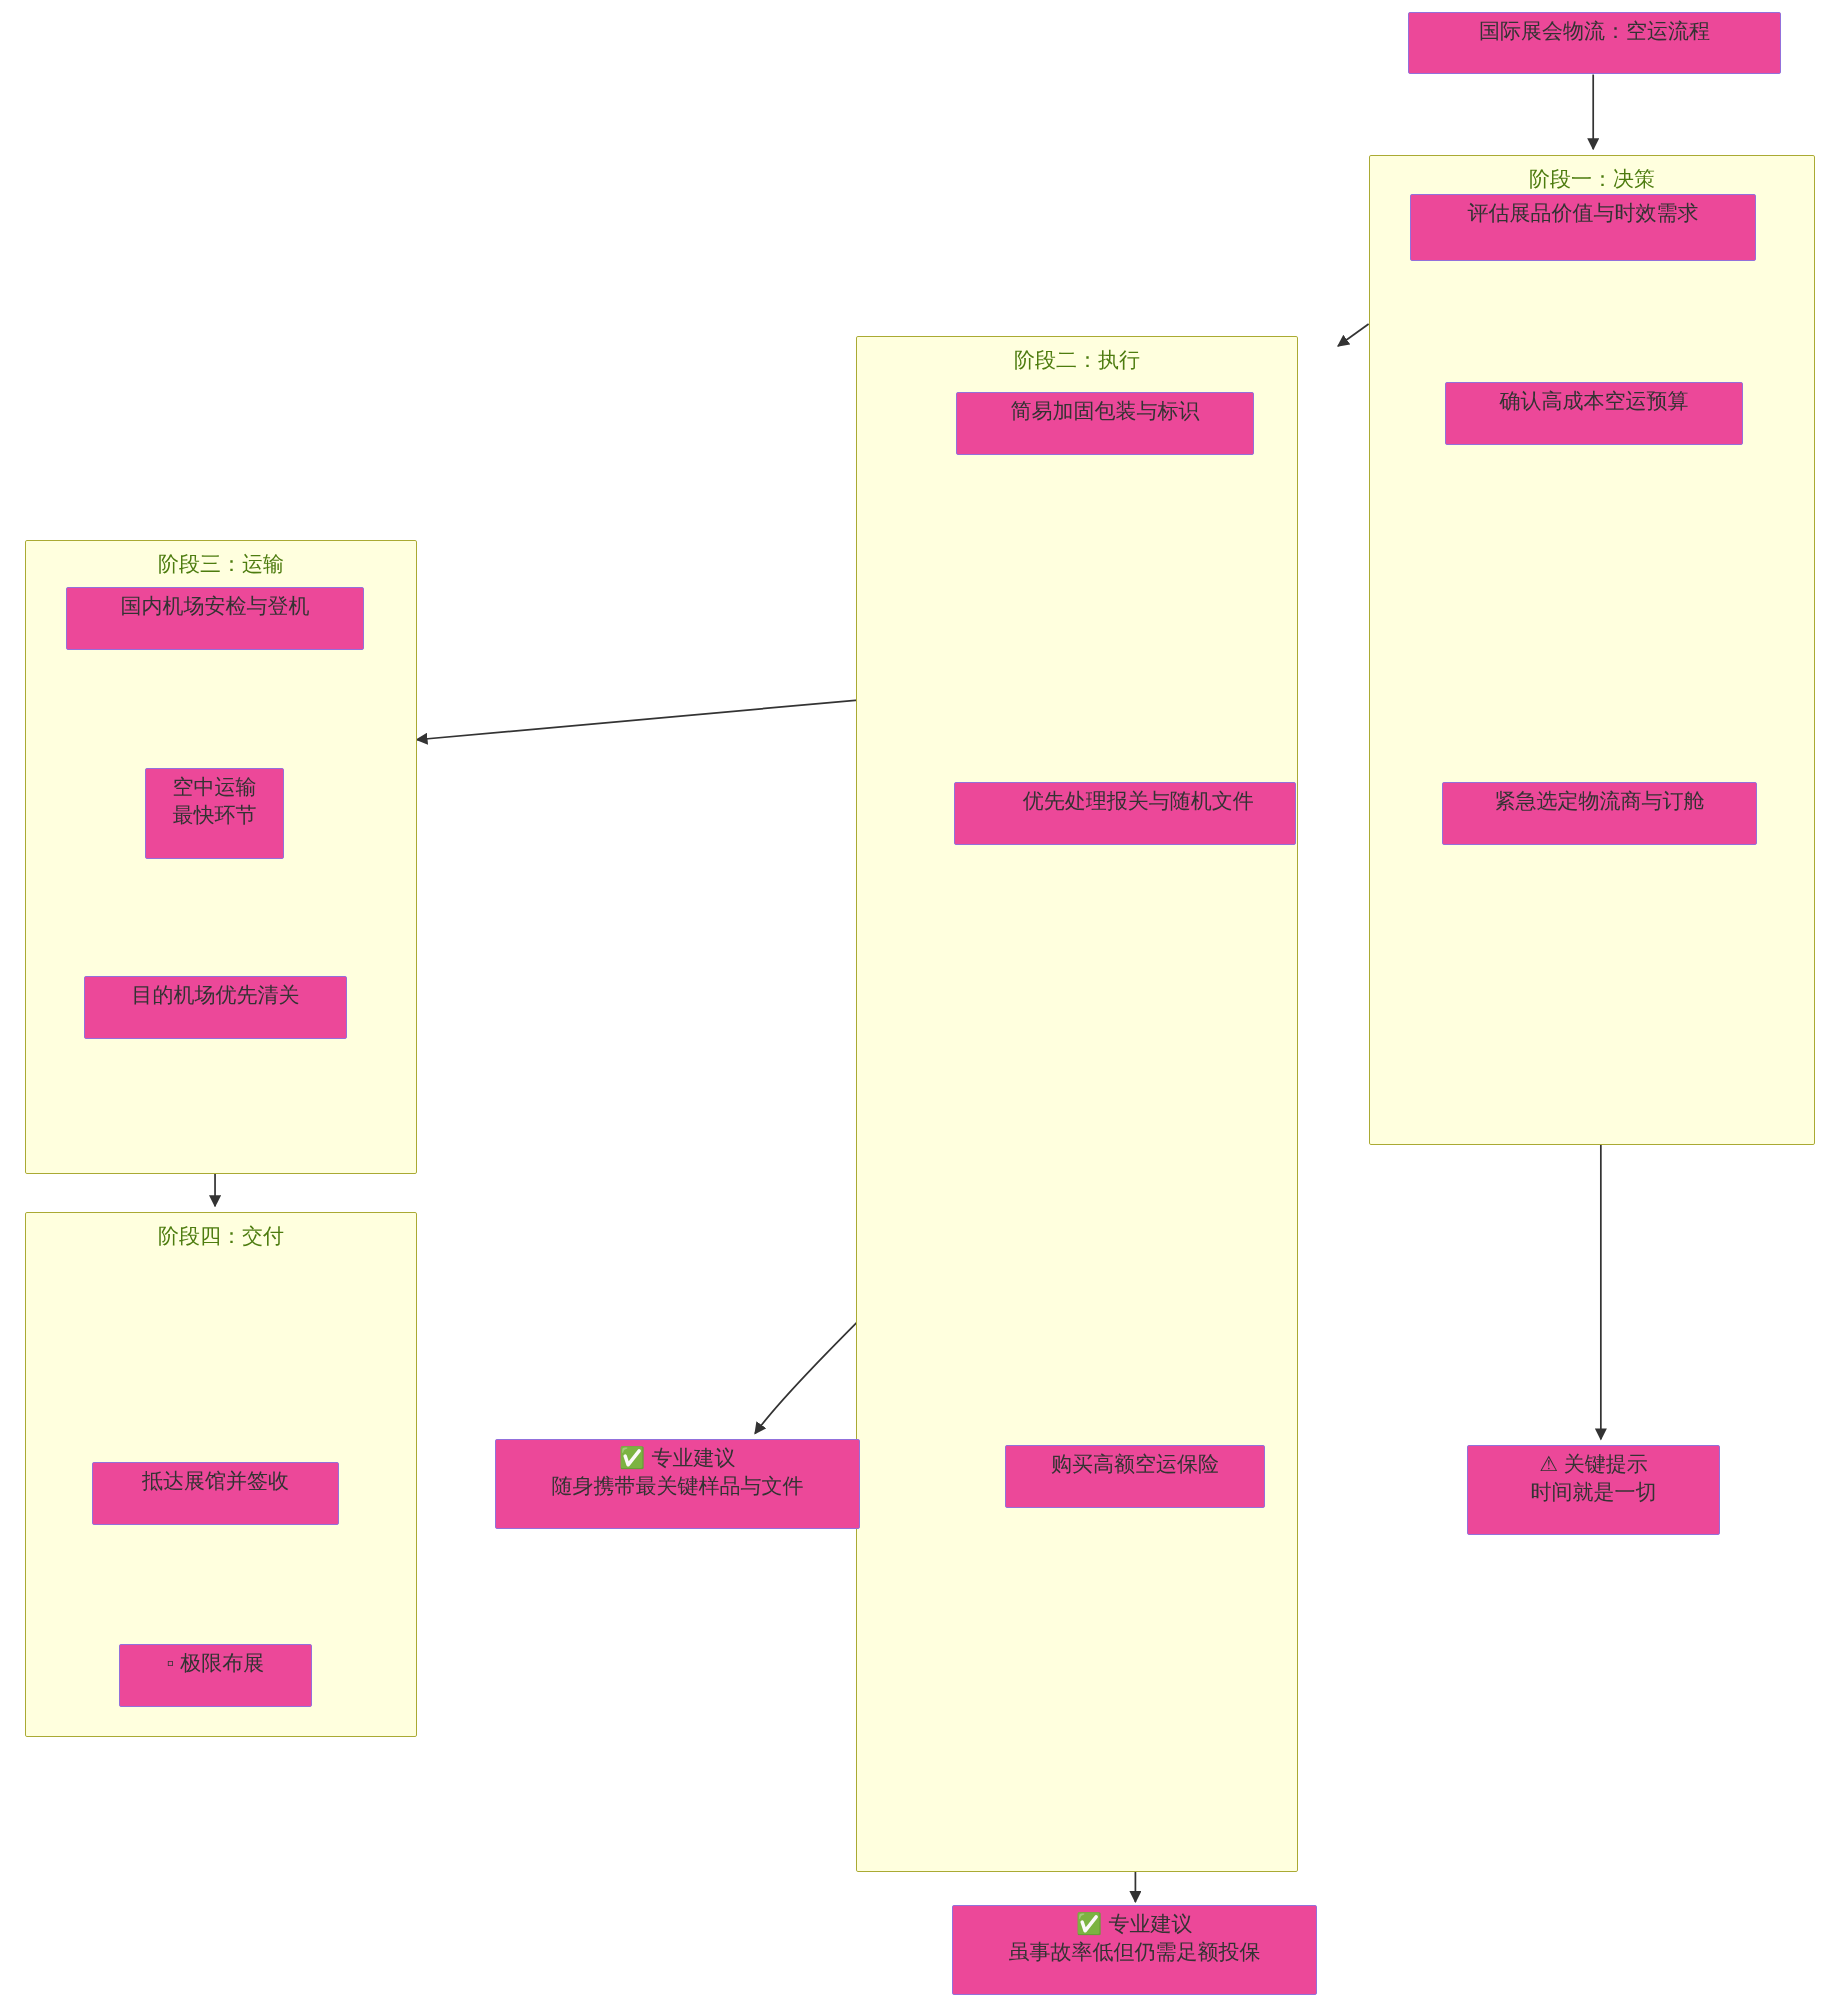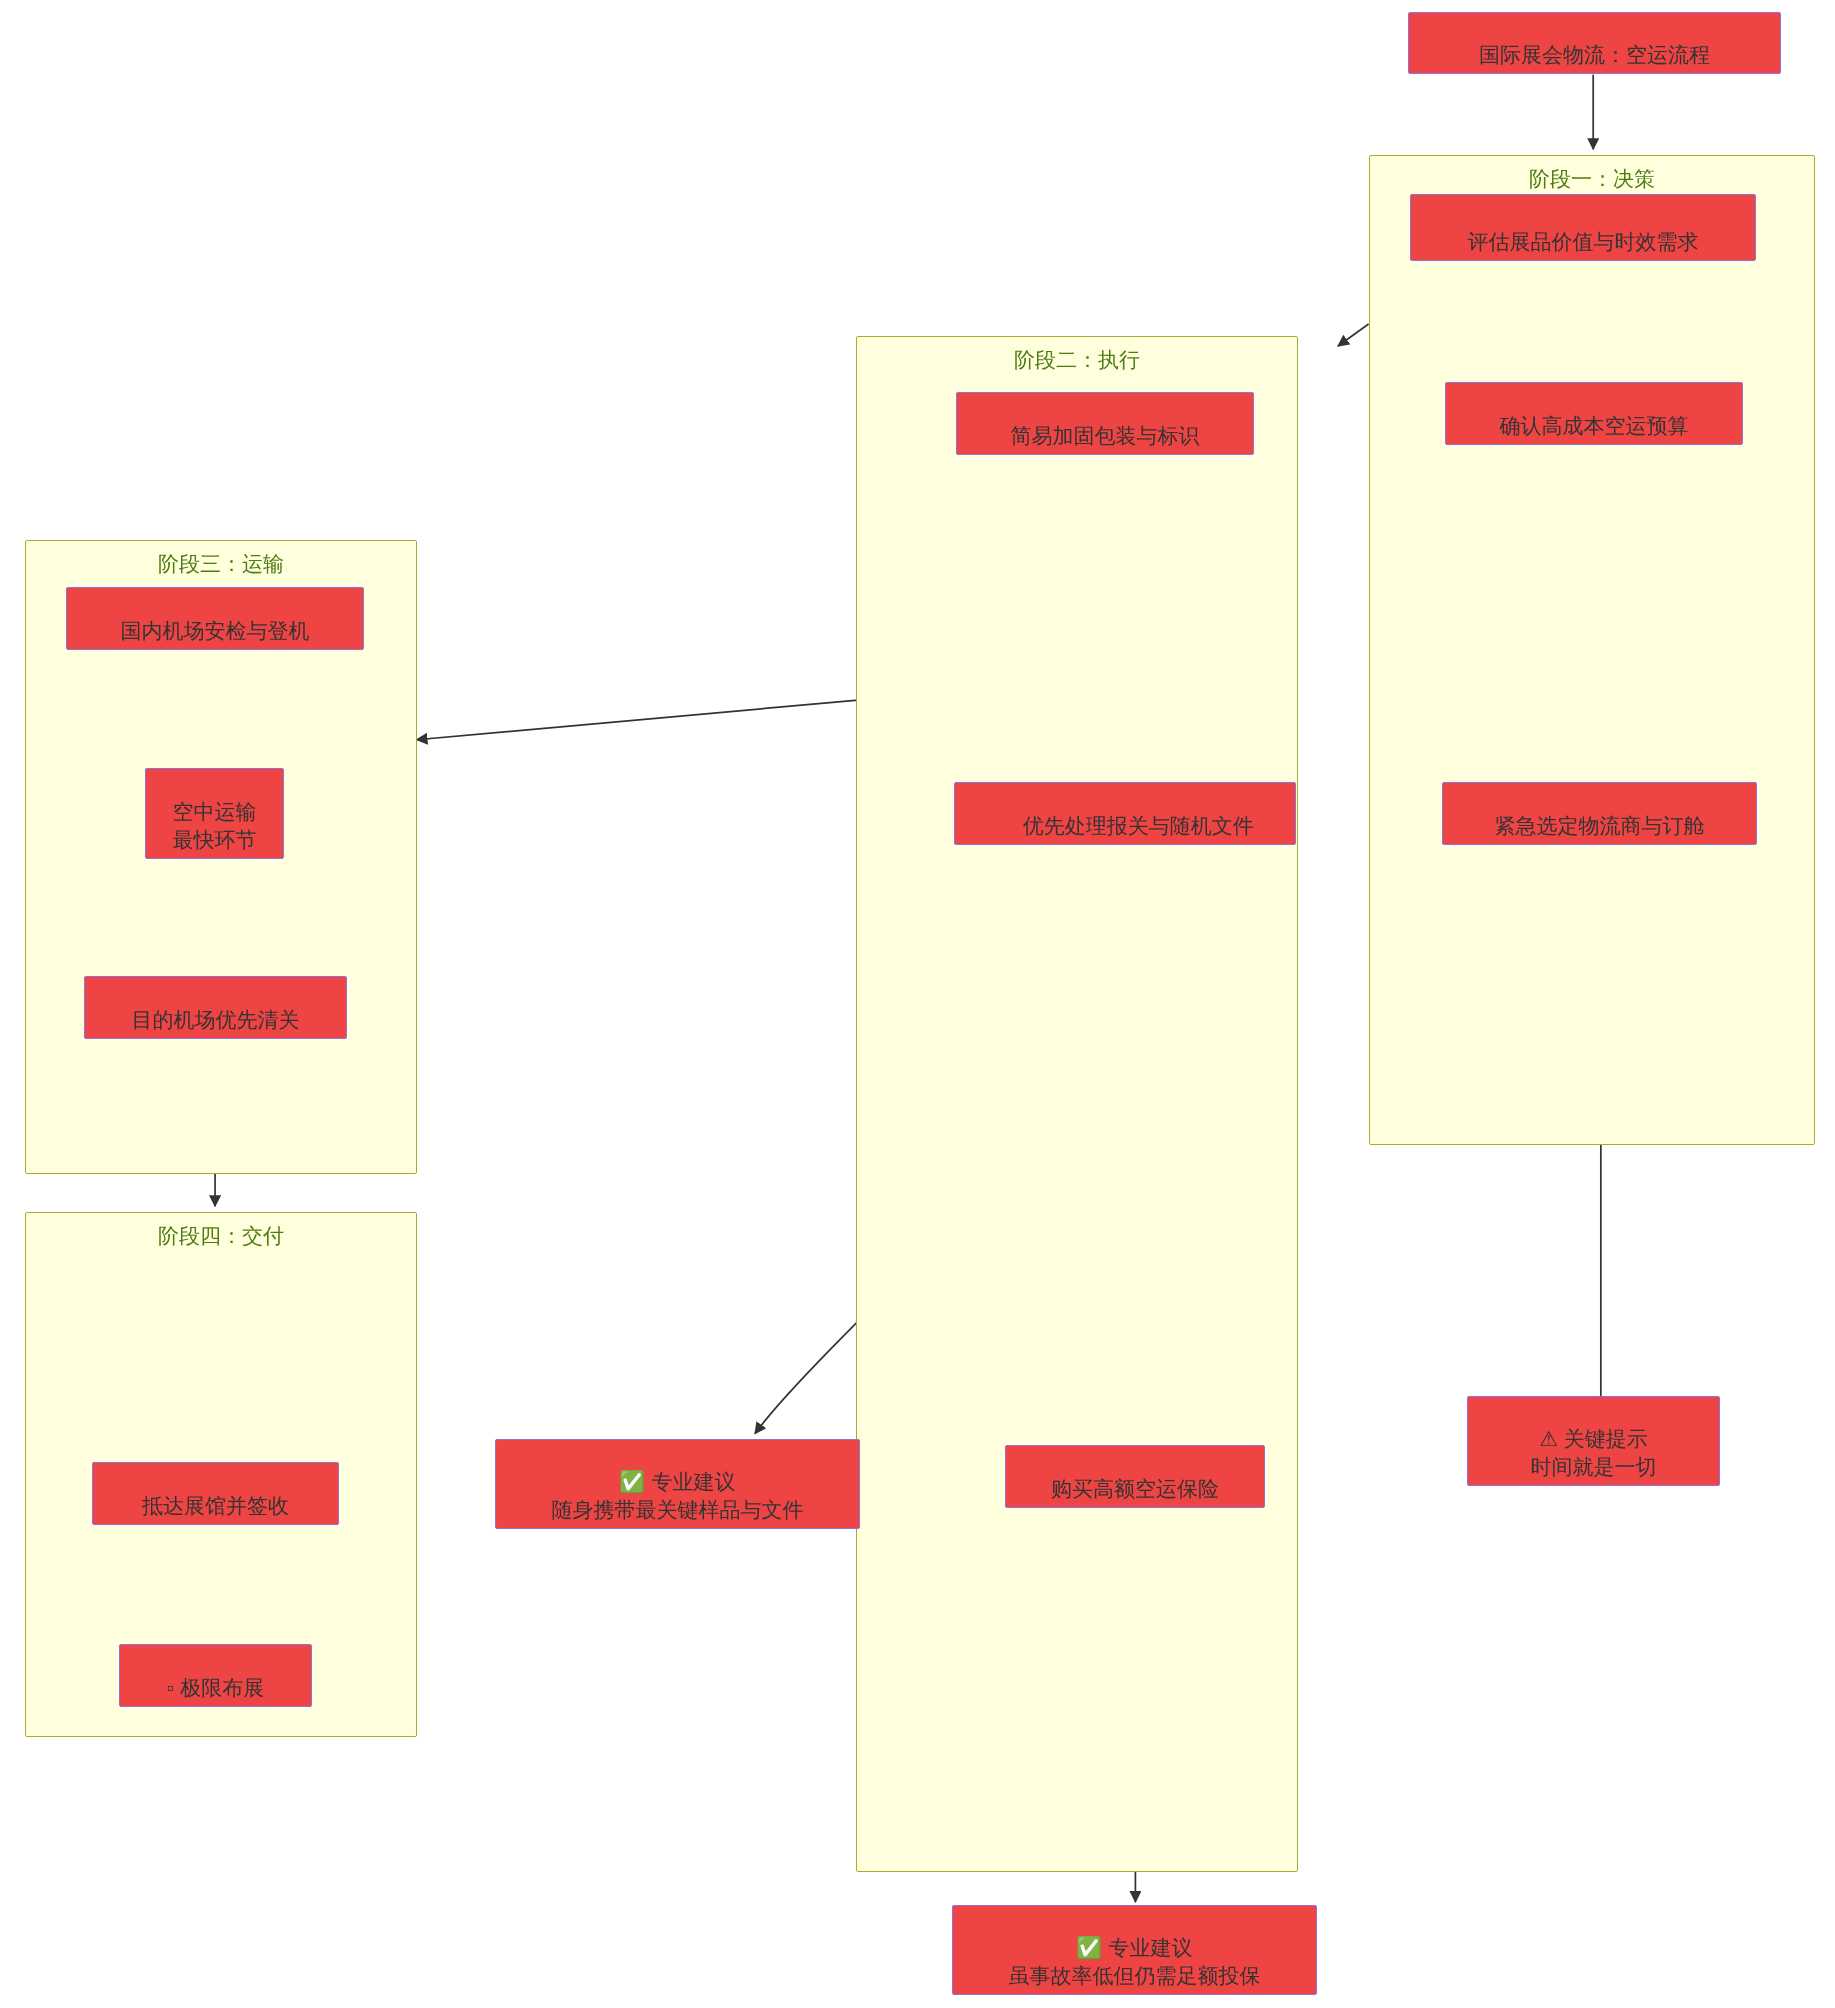--- a/index.html
+++ b/index.html
@@ -38,26 +38,26 @@
     left: 0;
     width: 100%;
     text-align: center;
     font-size: 21px;
     color: #4d7c0f;
     line-height: 1.25;
     white-space: nowrap;
   }
   .node {
     position: absolute;
-    background: #ef4444;
+    background: #ec4899;
     border: 1.2px solid #9370db;
     border-radius: 1.9px;
     box-sizing: border-box;
     display: flex;
-    align-items: flex-end;
+    align-items: flex-start;
     justify-content: center;
     text-align: center;
     color: #333333;
     font-size: 21px;
     line-height: 1.35;
     padding: 3.8px 13.4px;
   }
   .node .lines {
     display: block;
   }
@@ -135,21 +135,21 @@
       <span>确认高成本空运预算</span>
     </span>
   </div>
 
   <div class="node" style="left:1442px; top:782px; width:315px; height:63px;">
     <span class="lines">
       <span>紧急选定物流商与订舱</span>
     </span>
   </div>
 
-  <div class="node" style="left:1467px; top:1396px; width:253px; height:90px;">
+  <div class="node" style="left:1467px; top:1445px; width:253px; height:90px;">
     <span class="lines">
       <span>⚠ 关键提示</span>
       <span>时间就是一切</span>
     </span>
   </div>
 
   <div class="cluster" style="left:856px; top:336px; width:442px; height:1536px;">
     <div class="cluster-label">阶段二：执行</div>
   </div>
 

